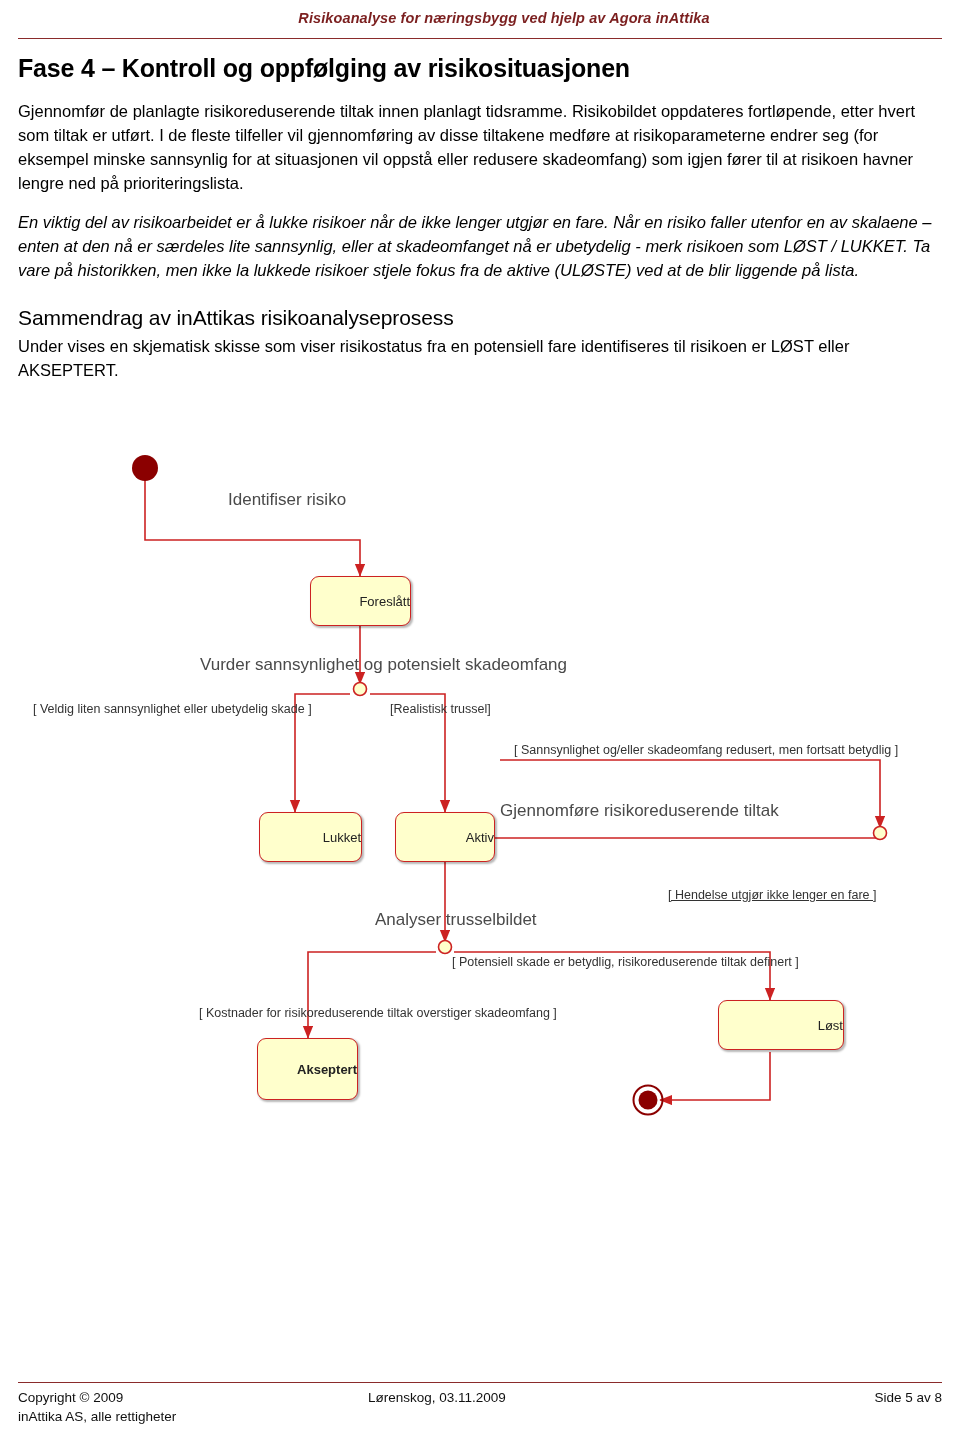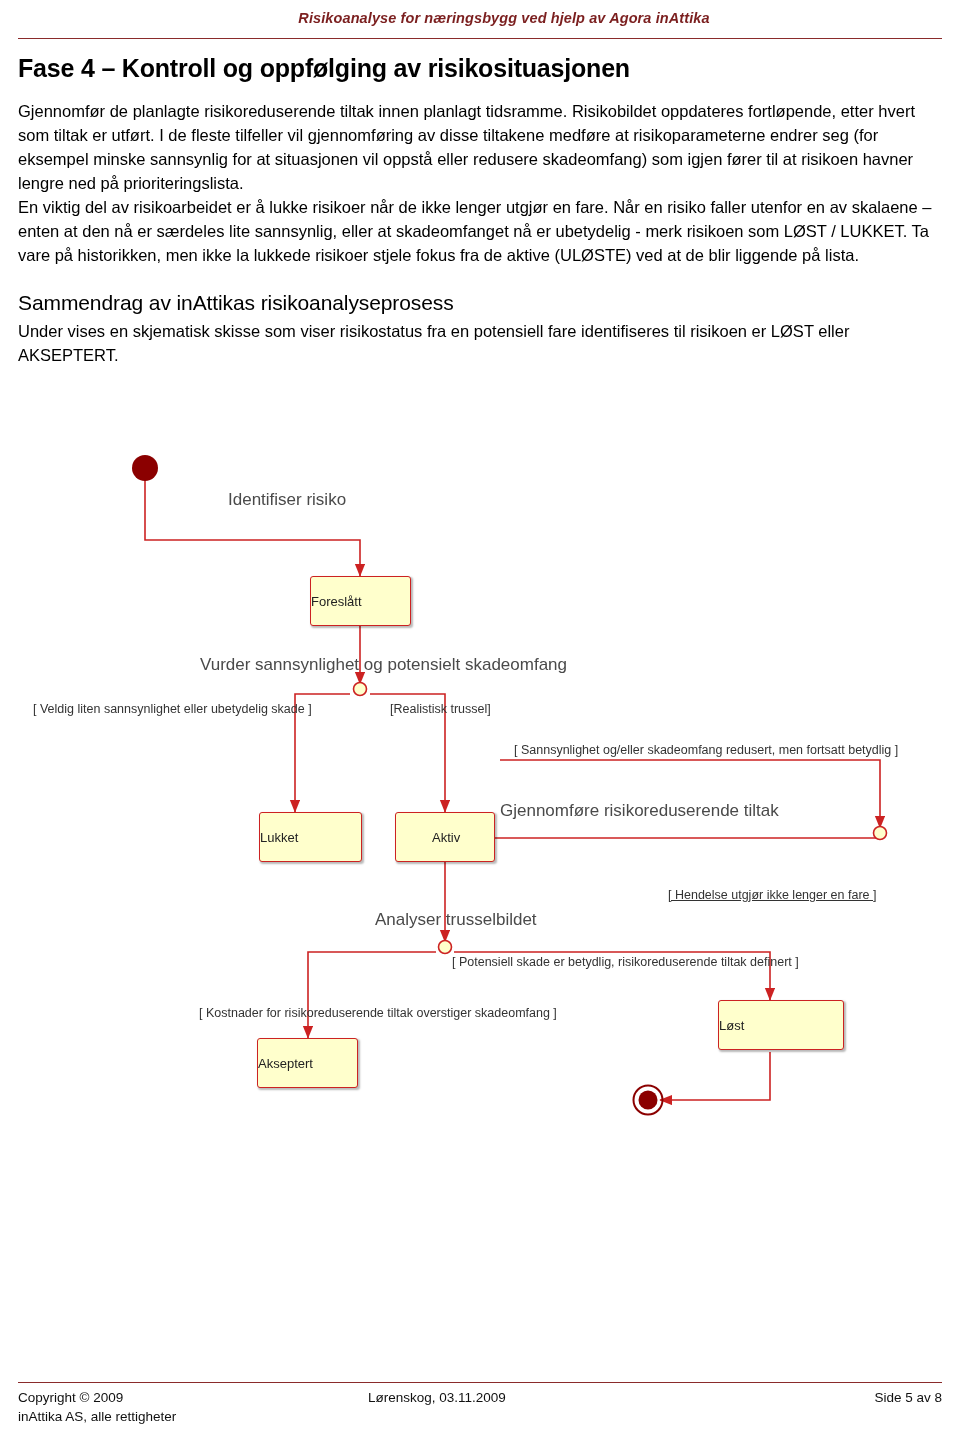--- a/index.html
+++ b/index.html
@@ -45,43 +45,43 @@
     font-weight:bold;
     line-height:1.15;
     letter-spacing:-0.2px;
   }
   p.body {
     margin:0;
     font-size:16.5px;
     line-height:1.46;
     text-align:left;
   }
-  p.body + p.body { margin-top:0px; }
+  p.body + p.body { margin-top:15px;font-style:italic; }
   h2.subtitle {
     margin:24px 0 4px 0;
     font-size:21px;
     font-weight:normal;
     letter-spacing:-0.1px;
   }
   
   .diagram {
     position:absolute;
     left:0; top:430px;
     width:960px; height:740px;
   }
   .diagram svg { display:block; }
   .node {
     position:absolute;
     background:#ffffcc;
     border:1px solid #cc2222;
-    border-radius:3px;
+    border-radius:9px;
     box-sizing:border-box;
     display:flex;
     align-items:center;
-    justify-content:flex-start;
+    justify-content:flex-end;
     font-size:13px;
     color:#222;
     box-shadow:1.5px 1.5px 2px rgba(0,0,0,0.28);
   }
   .lbl {
     position:absolute;
     font-size:13.5px;
     color:#555;
     white-space:nowrap;
   }
@@ -169,21 +169,21 @@
 
     <div class="node" style="left:310px; top:146px; width:101px; height:50px;">
       <span>Foreslått</span>
     </div>
     <div class="node" style="left:259px; top:382px; width:103px; height:50px;">
       <span>Lukket</span>
     </div>
     <div class="node" style="left:395px; top:382px; width:100px; height:50px;padding-left:36px;">
       <span>Aktiv</span>
     </div>
-    <div class="node" style="left:257px; top:608px; width:101px; height:50px;">
+    <div class="node" style="left:257px; top:608px; width:101px; height:62px;font-weight:bold;">
       <span>Akseptert</span>
     </div>
     <div class="node" style="left:718px; top:570px; width:126px; height:50px;">
       <span>Løst</span>
     </div>
 
     <div class="lbl big" style="left:228px; top:60px;">Identifiser risiko</div>
     <div class="lbl big" style="left:200px; top:225px;">Vurder sannsynlighet og potensielt skadeomfang</div>
     <div class="lbl big" style="left:500px; top:371px;">Gjennomføre risikoreduserende tiltak</div>
     <div class="lbl big" style="left:375px; top:480px;">Analyser trusselbildet</div>

